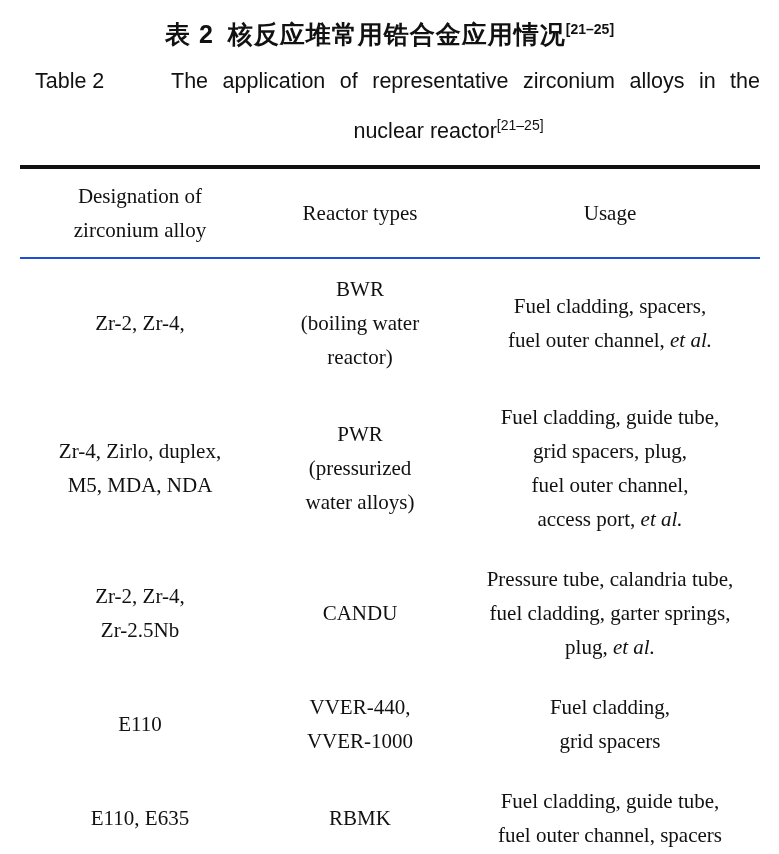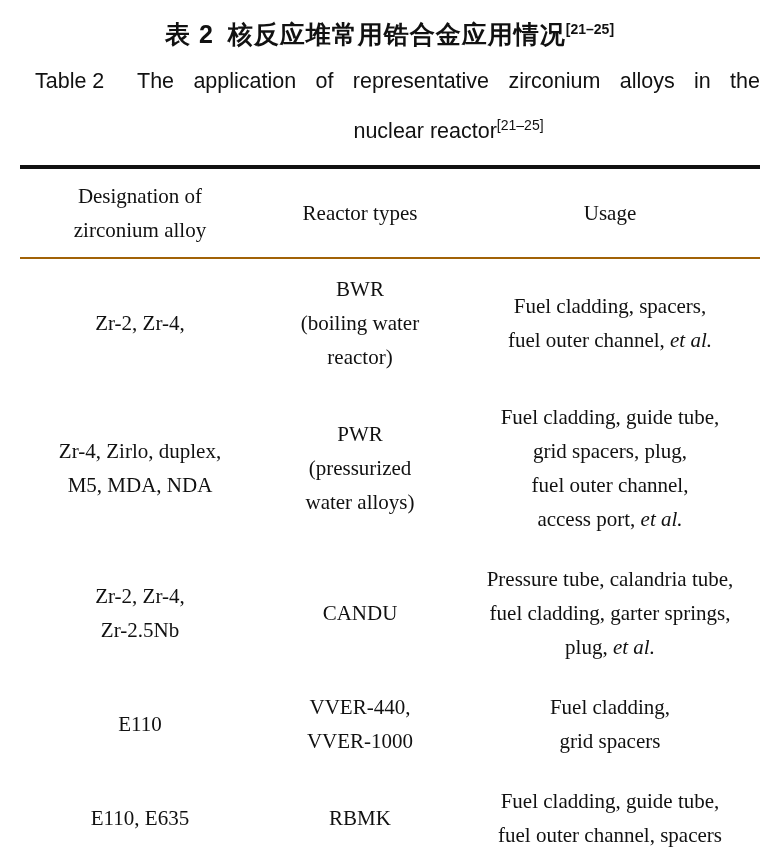--- a/index.html
+++ b/index.html
@@ -35,35 +35,35 @@
   
   .title-en {
     display: flex;
     padding: 8px 19px 0 35px;
     font-family: "Liberation Sans", "DejaVu Sans", sans-serif;
     font-size: 21.5px;
     line-height: 44px;
   }
   .te-label { flex: 0 0 102px; }
   .te-lines { flex: 1 1 auto; min-width: 0; }
-  .te-line1 { text-align: justify; text-align-last: justify; }
+  .te-line1 { text-align: justify; text-align-last: justify; margin-left: 34px; }
   .te-line2 { text-align: center; }
 
   
   .tbl {
     margin: 12px 19px 0 20px;
     border-top: 4px solid #111;
     border-bottom: 4px solid #111;
     font-size: 21px;
   }
   .thead {
     display: grid;
     grid-template-columns: 240px 200px 300px;
     align-items: center;
-    border-bottom: 2px solid #a16207;
+    border-bottom: 2px solid #1d4ed8;
     padding: 10px 0;
   }
   .th { text-align: center; line-height: 32px; }
   .tr {
     display: grid;
     grid-template-columns: 240px 200px 300px;
     align-items: center;
     padding: 13px 0;
   }
   .td { text-align: center; }

